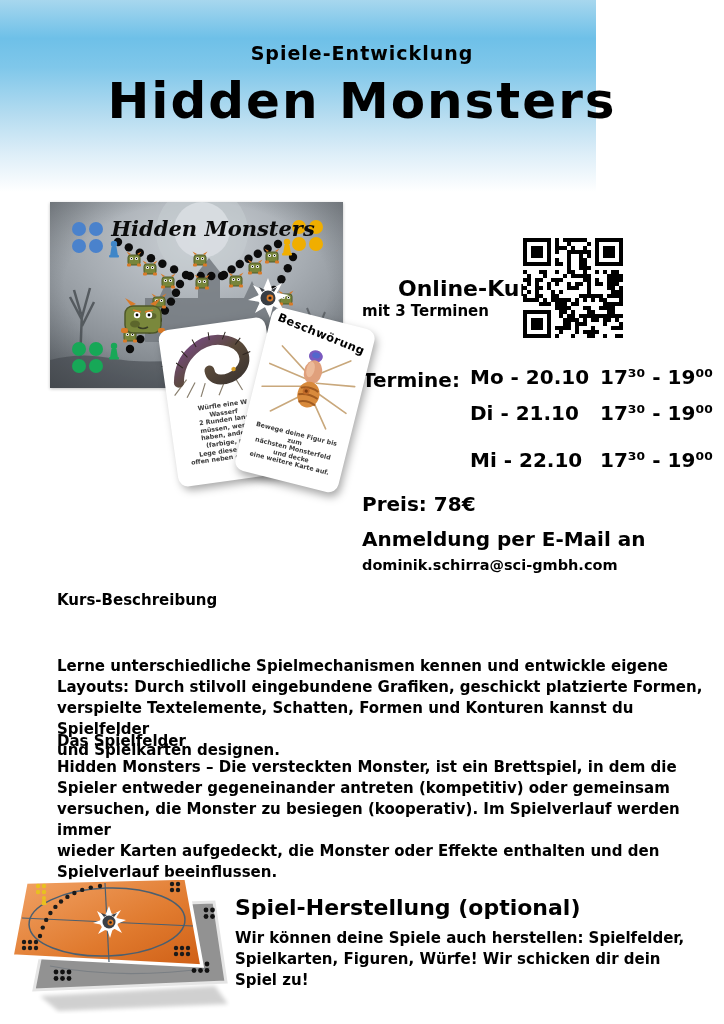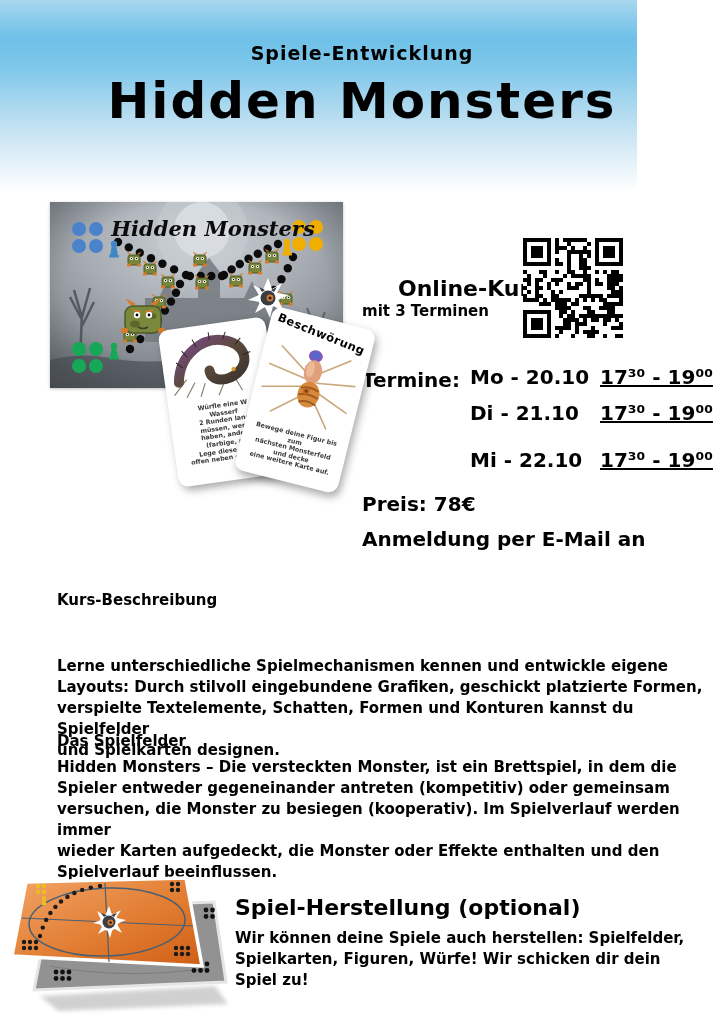--- a/index.html
+++ b/index.html
@@ -3,21 +3,21 @@
 <meta charset="utf-8">
 <style>
   html,body{margin:0;padding:0;background:#fff;}
   .page{position:relative;width:724px;height:1024px;background:#ffffff;overflow:hidden;
         font-family:"DejaVu Sans",sans-serif;color:#000;}
   .abs{position:absolute;}
   .ml{white-space:pre-line;}
 
   
   .header{position:absolute;left:0;top:0;width:596px;height:192px;
-    background:linear-gradient(180deg,#a7d7ee 0%,#6ec0e8 20%,#7fc7ea 35%,#b5dcf0 60%,#ddeef8 80%,#ffffff 100%);padding-left:41px;}
+    background:linear-gradient(180deg,#a7d7ee 0%,#6ec0e8 20%,#7fc7ea 35%,#b5dcf0 60%,#ddeef8 80%,#ffffff 100%);}
   .header-subtitle{position:absolute;left:0;top:42px;width:724px;text-align:center;
     font-size:19px;font-weight:bold;letter-spacing:1px;}
   .page-title{position:absolute;left:0;top:72px;width:724px;text-align:center;
     font-size:50px;font-weight:bold;letter-spacing:2px;}
 
   
   .board{position:absolute;left:50px;top:202px;width:293px;height:186px;z-index:1;
     box-shadow:0 1px 3px rgba(0,0,0,.25);}
   .board svg{display:block;}
 
@@ -30,21 +30,21 @@
     text-align:center;padding:0 5px;}
   .card-title{font-size:11.5px;font-weight:bold;text-align:center;
     transform:rotate(8deg);margin-top:9px;letter-spacing:.5px;}
 
   
   .online-kurs{left:362px;top:276px;font-size:22px;font-weight:bold;margin-left:36px;}
   .mit-terminen{left:362px;top:302px;font-size:15px;font-weight:bold;}
   .qr{left:523px;top:238px;width:100px;height:100px;}
   .termine-label{left:362px;top:368px;font-size:20px;font-weight:bold;}
   .t-date{left:470px;font-size:20px;font-weight:bold;}
-  .t-time{left:600px;font-size:20px;font-weight:bold;text-decoration:underline;}
+  .t-time{left:600px;font-size:20px;font-weight:bold;}
   .row0{top:365px;} .row1{top:401px;} .row2{top:448px;}
   .price{left:362px;top:492px;font-size:20px;font-weight:bold;}
   .signup{left:362px;top:527px;font-size:20px;font-weight:bold;}
   .email{left:362px;top:557px;font-size:14.5px;font-weight:bold;}
 
   
   .h-small{left:57px;font-size:15px;font-weight:bold;}
   .body{font-size:15px;line-height:21px;font-weight:bold;width:660px;}
   .desc-h{top:591px;} .desc-b{left:57px;top:616px;margin-top:40px;}
   .game-h{top:732px;} .game-b{left:57px;top:757px;}
@@ -632,20 +632,21 @@
   <div class="abs termine-label">Termine:</div>
   <div class="abs t-date row0">Mo - 20.10</div>
   <div class="abs t-time row0">17³⁰ - 19⁰⁰</div>
   <div class="abs t-date row1">Di - 21.10</div>
   <div class="abs t-time row1">17³⁰ - 19⁰⁰</div>
   <div class="abs t-date row2">Mi - 22.10</div>
   <div class="abs t-time row2">17³⁰ - 19⁰⁰</div>
 
   <div class="abs price">Preis: 78€</div>
   <div class="abs signup">Anmeldung per E-Mail an</div>
+  <div class="abs email">dominik.schirra@sci-gmbh.com</div>
 
   <div class="abs h-small desc-h">Kurs-Beschreibung</div>
   <div class="abs body ml desc-b">Lerne unterschiedliche Spielmechanismen kennen und entwickle eigene
 Layouts: Durch stilvoll eingebundene Grafiken, geschickt platzierte Formen,
 verspielte Textelemente, Schatten, Formen und Konturen kannst du Spielfelder
 und Spielkarten designen.</div>
 
   <div class="abs h-small game-h">Das Spielfelder</div>
   <div class="abs body ml game-b">Hidden Monsters – Die versteckten Monster, ist ein Brettspiel, in dem die
 Spieler entweder gegeneinander antreten (kompetitiv) oder gemeinsam

